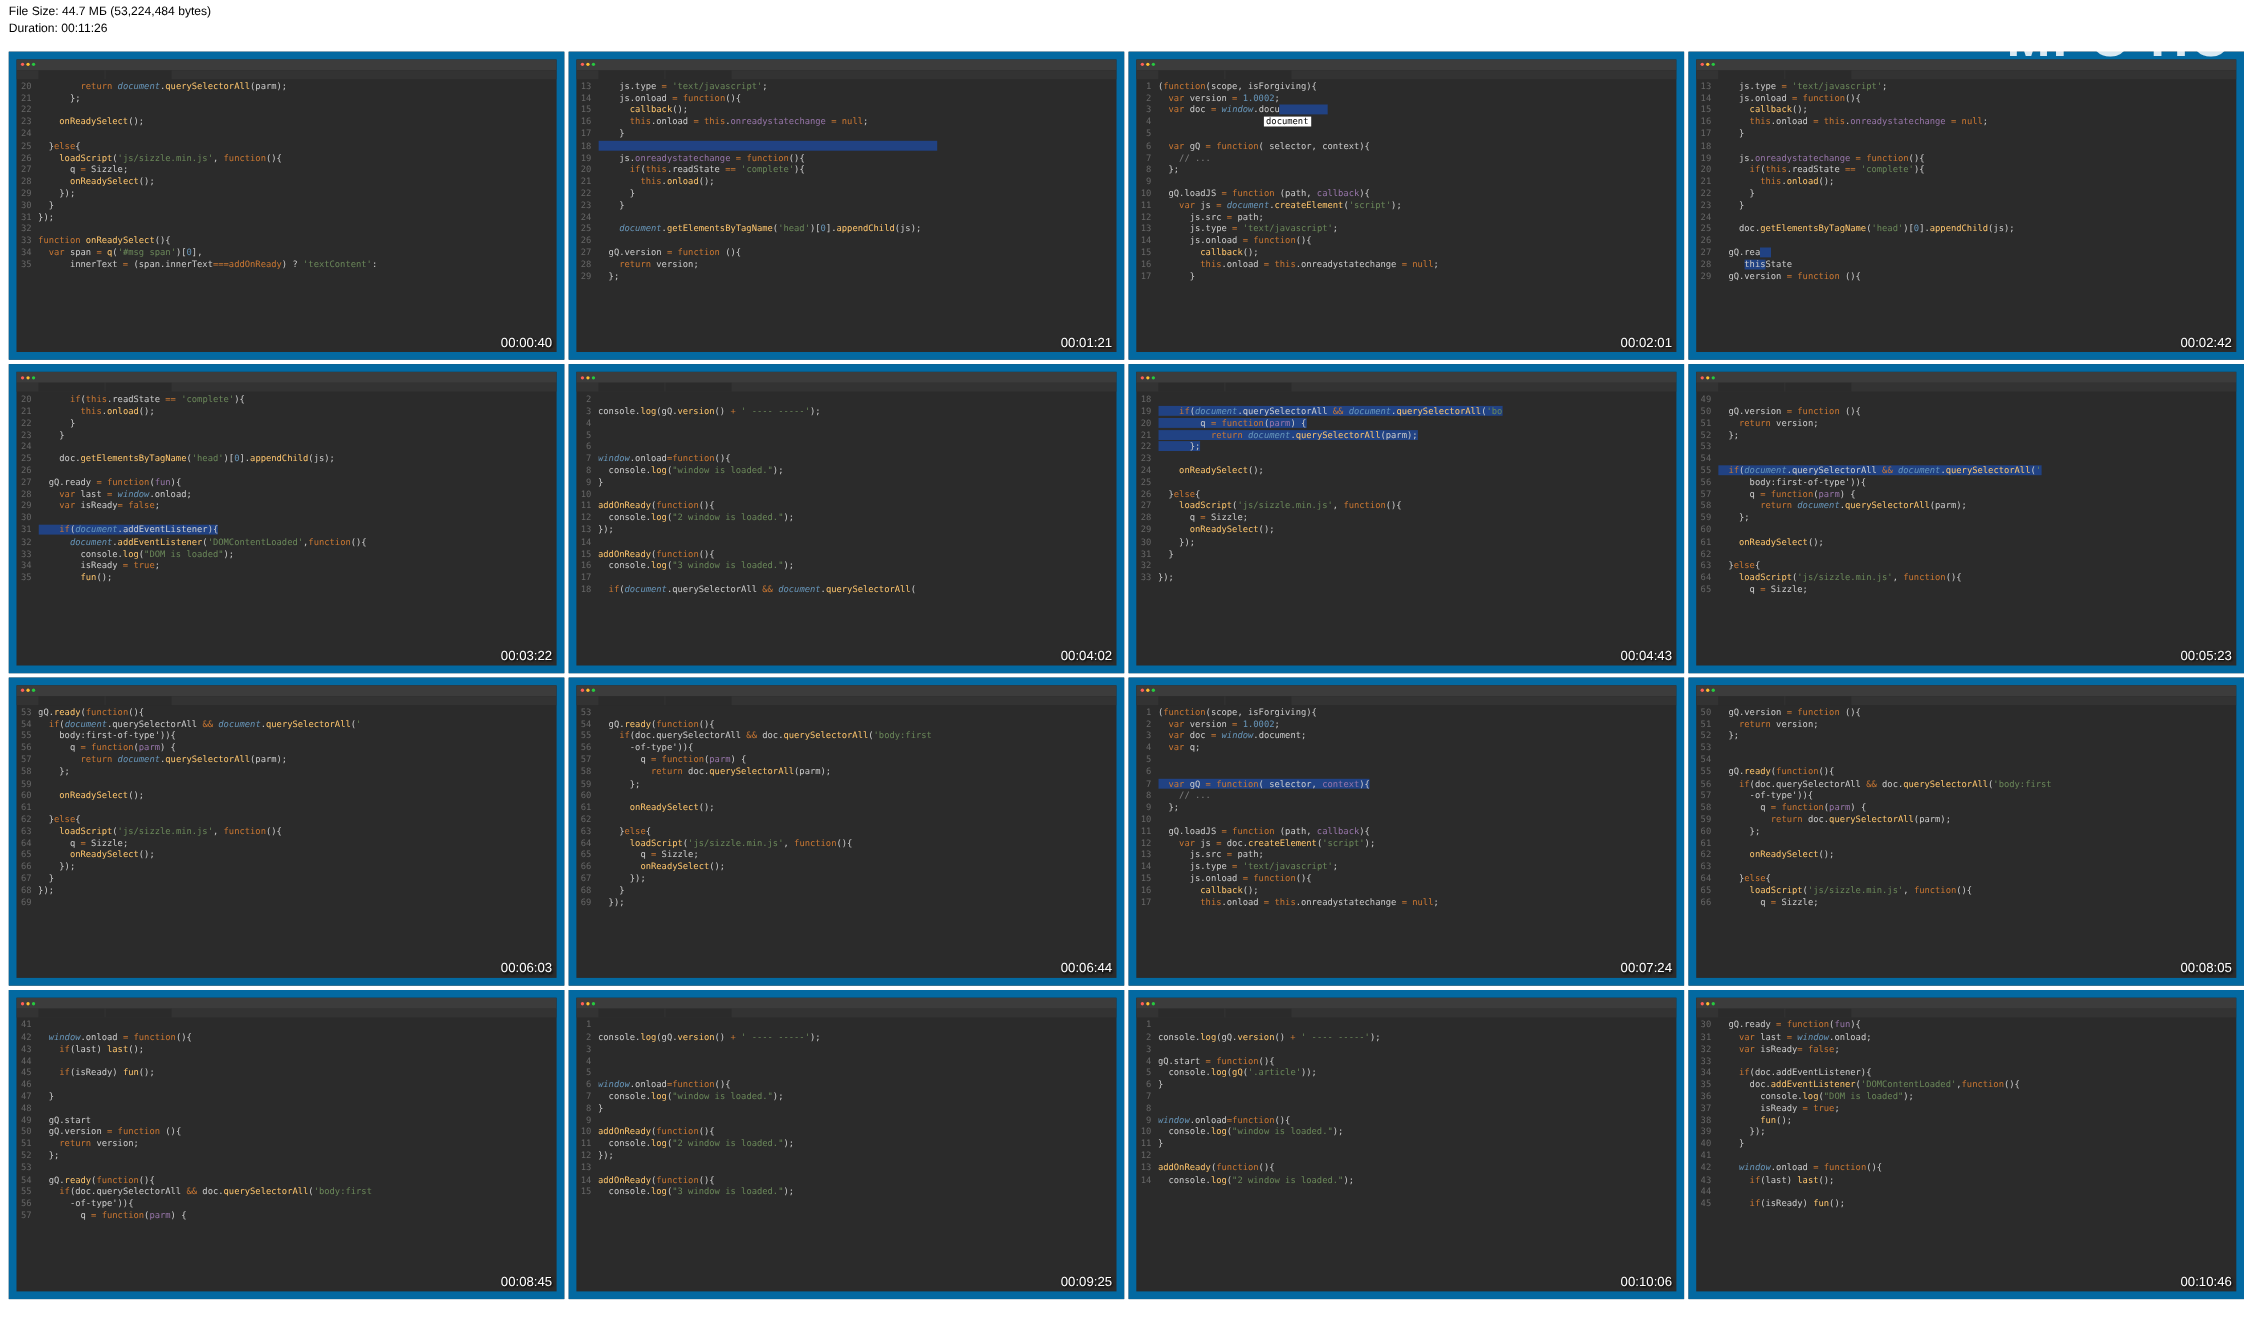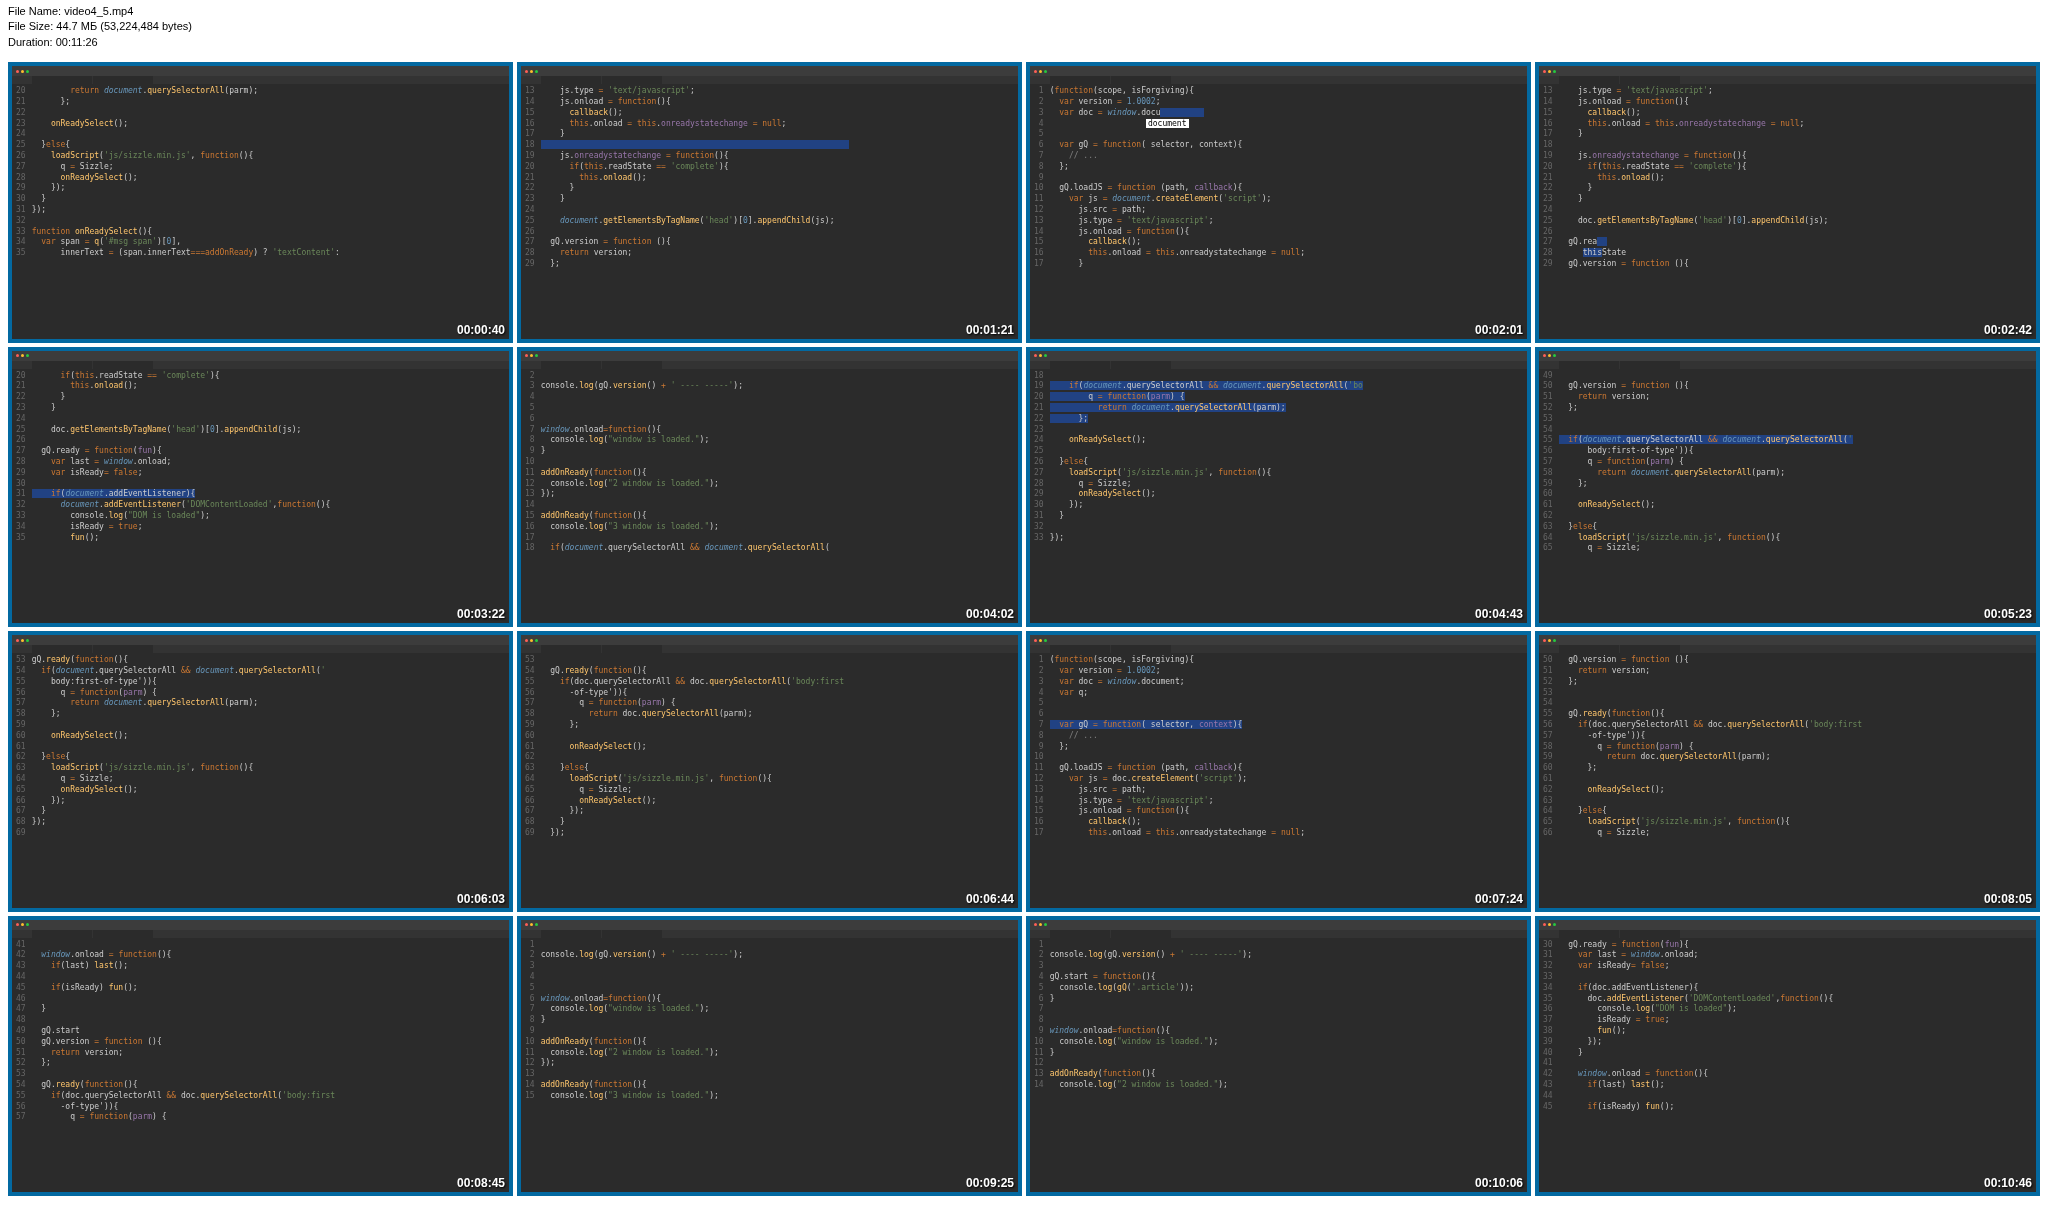--- a/index.html
+++ b/index.html
@@ -1,40 +1,39 @@
 <!DOCTYPE html>
 <html><head>
 <meta charset="utf-8">
 <style>
 *{margin:0;padding:0;box-sizing:border-box}
 body{background:#fff;font-family:'Segoe UI',Tahoma,sans-serif;font-size:11px;color:#000;width:2048px;height:1222px;overflow:hidden;position:relative}
 .header{padding:4px 8px;line-height:1.4}
 .header div{white-space:nowrap}
 .watermark{position:absolute;top:8px;right:20px;font-size:48px;font-weight:700;color:rgba(255,255,255,.85);font-family:Arial,sans-serif;letter-spacing:2px;z-index:100}
 .grid{display:grid;grid-template-columns:repeat(4,1fr);grid-template-rows:repeat(4,1fr);gap:4px;padding:8px;height:1150px}
-.thumb{background:#2b2b2b;position:relative;overflow:hidden;border:4px solid #0369a1}
+.thumb{background:#2b2b2b;position:relative;overflow:hidden;border:7px solid #0369a1}
 .thumb-header{height:10px;background:#3c3c3c;display:flex;align-items:center;padding:0 4px;gap:2px}
 .dots{display:flex;gap:2px}
 .dot{width:3px;height:3px;border-radius:50%;background:#888}
 .dot.r{background:#ff5f56}.dot.y{background:#ffbd2e}.dot.g{background:#27c93f}
 .tabs{height:8px;background:#333;display:flex;padding-left:20px;gap:1px}
 .tab{width:60px;background:#2b2b2b}
 .code{padding:2px 4px;font-family:Monaco,Consolas,monospace;font-size:8px;line-height:1.35;white-space:pre;color:#ccc;display:flex}
 .gutter{color:#666;text-align:right;padding-right:6px;user-select:none;flex:0 0 auto}
 .source{flex:1;overflow:hidden}
-.timestamp{position:absolute;bottom:2px;right:4px;color:#fff;font-family:Arial,sans-serif;font-size:12px;font-weight:700;text-shadow:1px 1px 2px #000}
+.timestamp{position:absolute;bottom:2px;right:4px;color:#fff;font-family:Arial,sans-serif;font-size:12px;font-weight:400;text-shadow:1px 1px 2px #000}
 .kw{color:#cc7832}.str{color:#6a8759}.num{color:#6897bb}.fn{color:#ffc66d}.prop{color:#9876aa}.cm{color:#808080}.op{color:#cc7832}.doc{color:#6897bb;font-style:italic}
 .hl{background:#214283}
 .tooltip{background:#fff;color:#000;padding:0 2px;font-size:8px}
 </style>
 </head>
 <body>
 
 <div class="header">
-  <div><span>File Name:</span> <span>video4_5.mp4</span></div>
   <div><span>File Size:</span> <span>44.7 МБ (53,224,484 bytes)</span></div>
   <div><span>Duration:</span> <span>00:11:26</span></div>
 </div>
 
 <div class="watermark">MPC-HC</div>
 
 <div class="grid" id="grid">
     <div class="thumb">
     <div class="thumb-header">
       <div class="dots">

